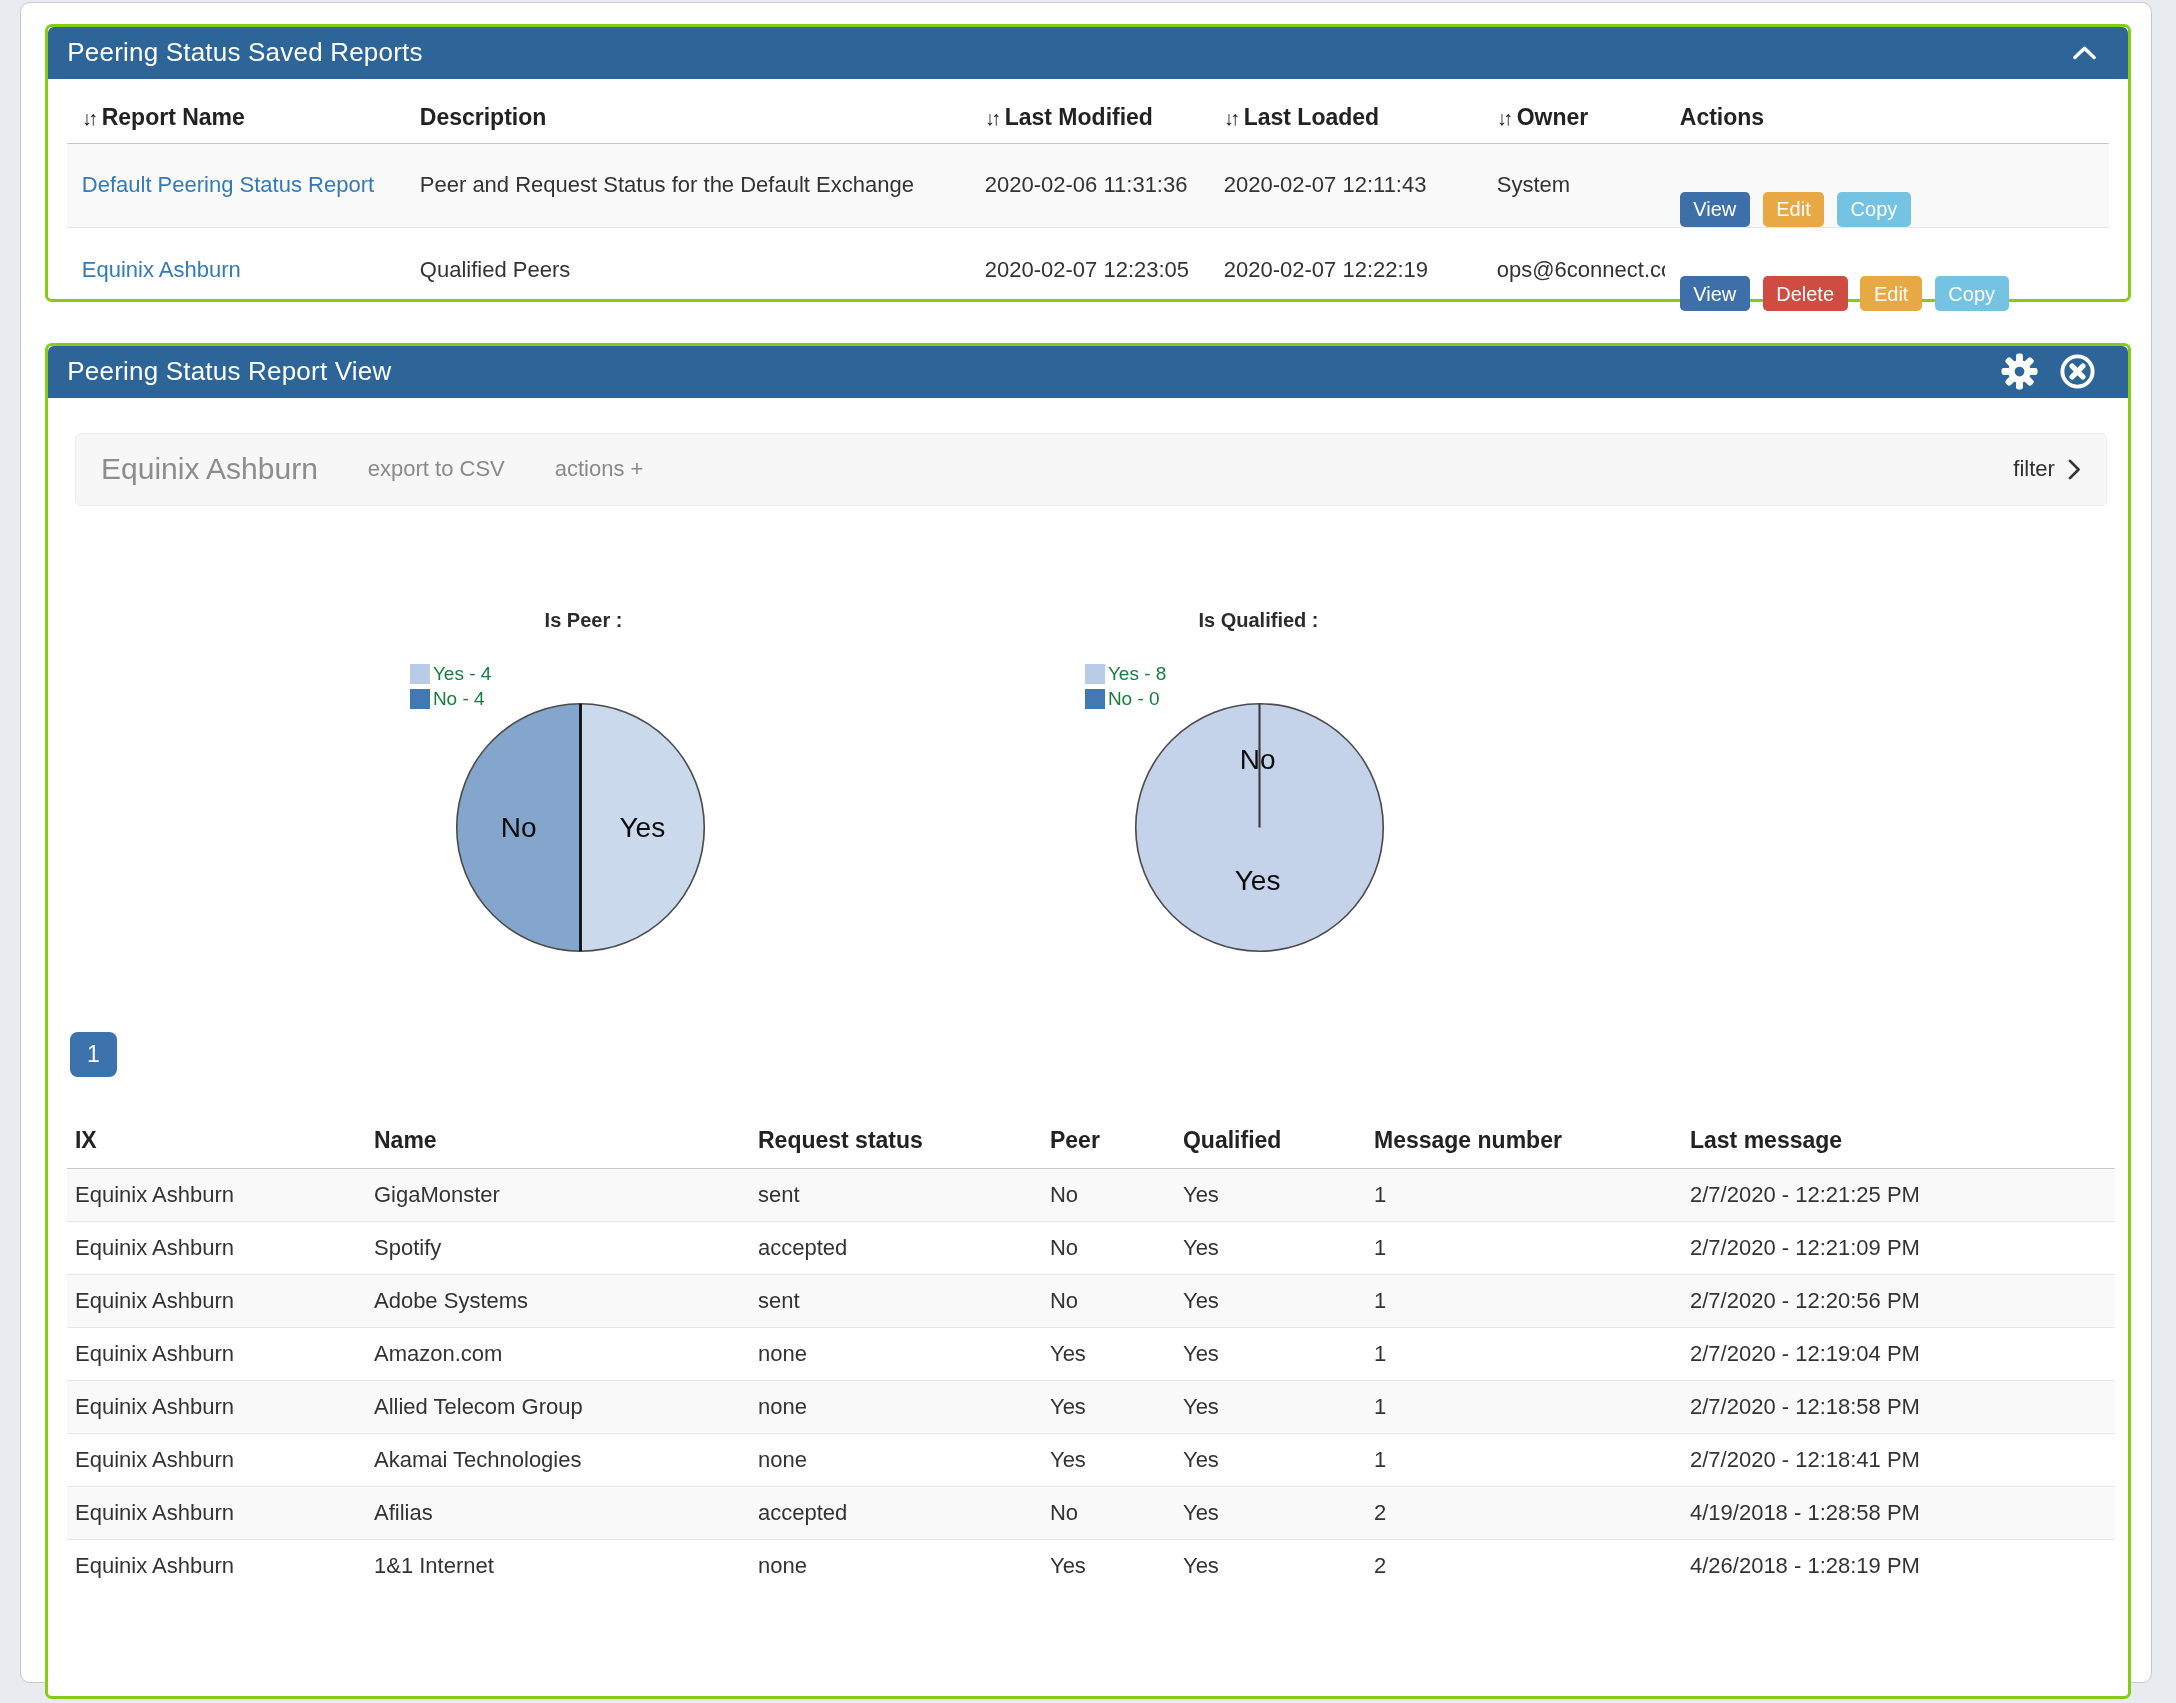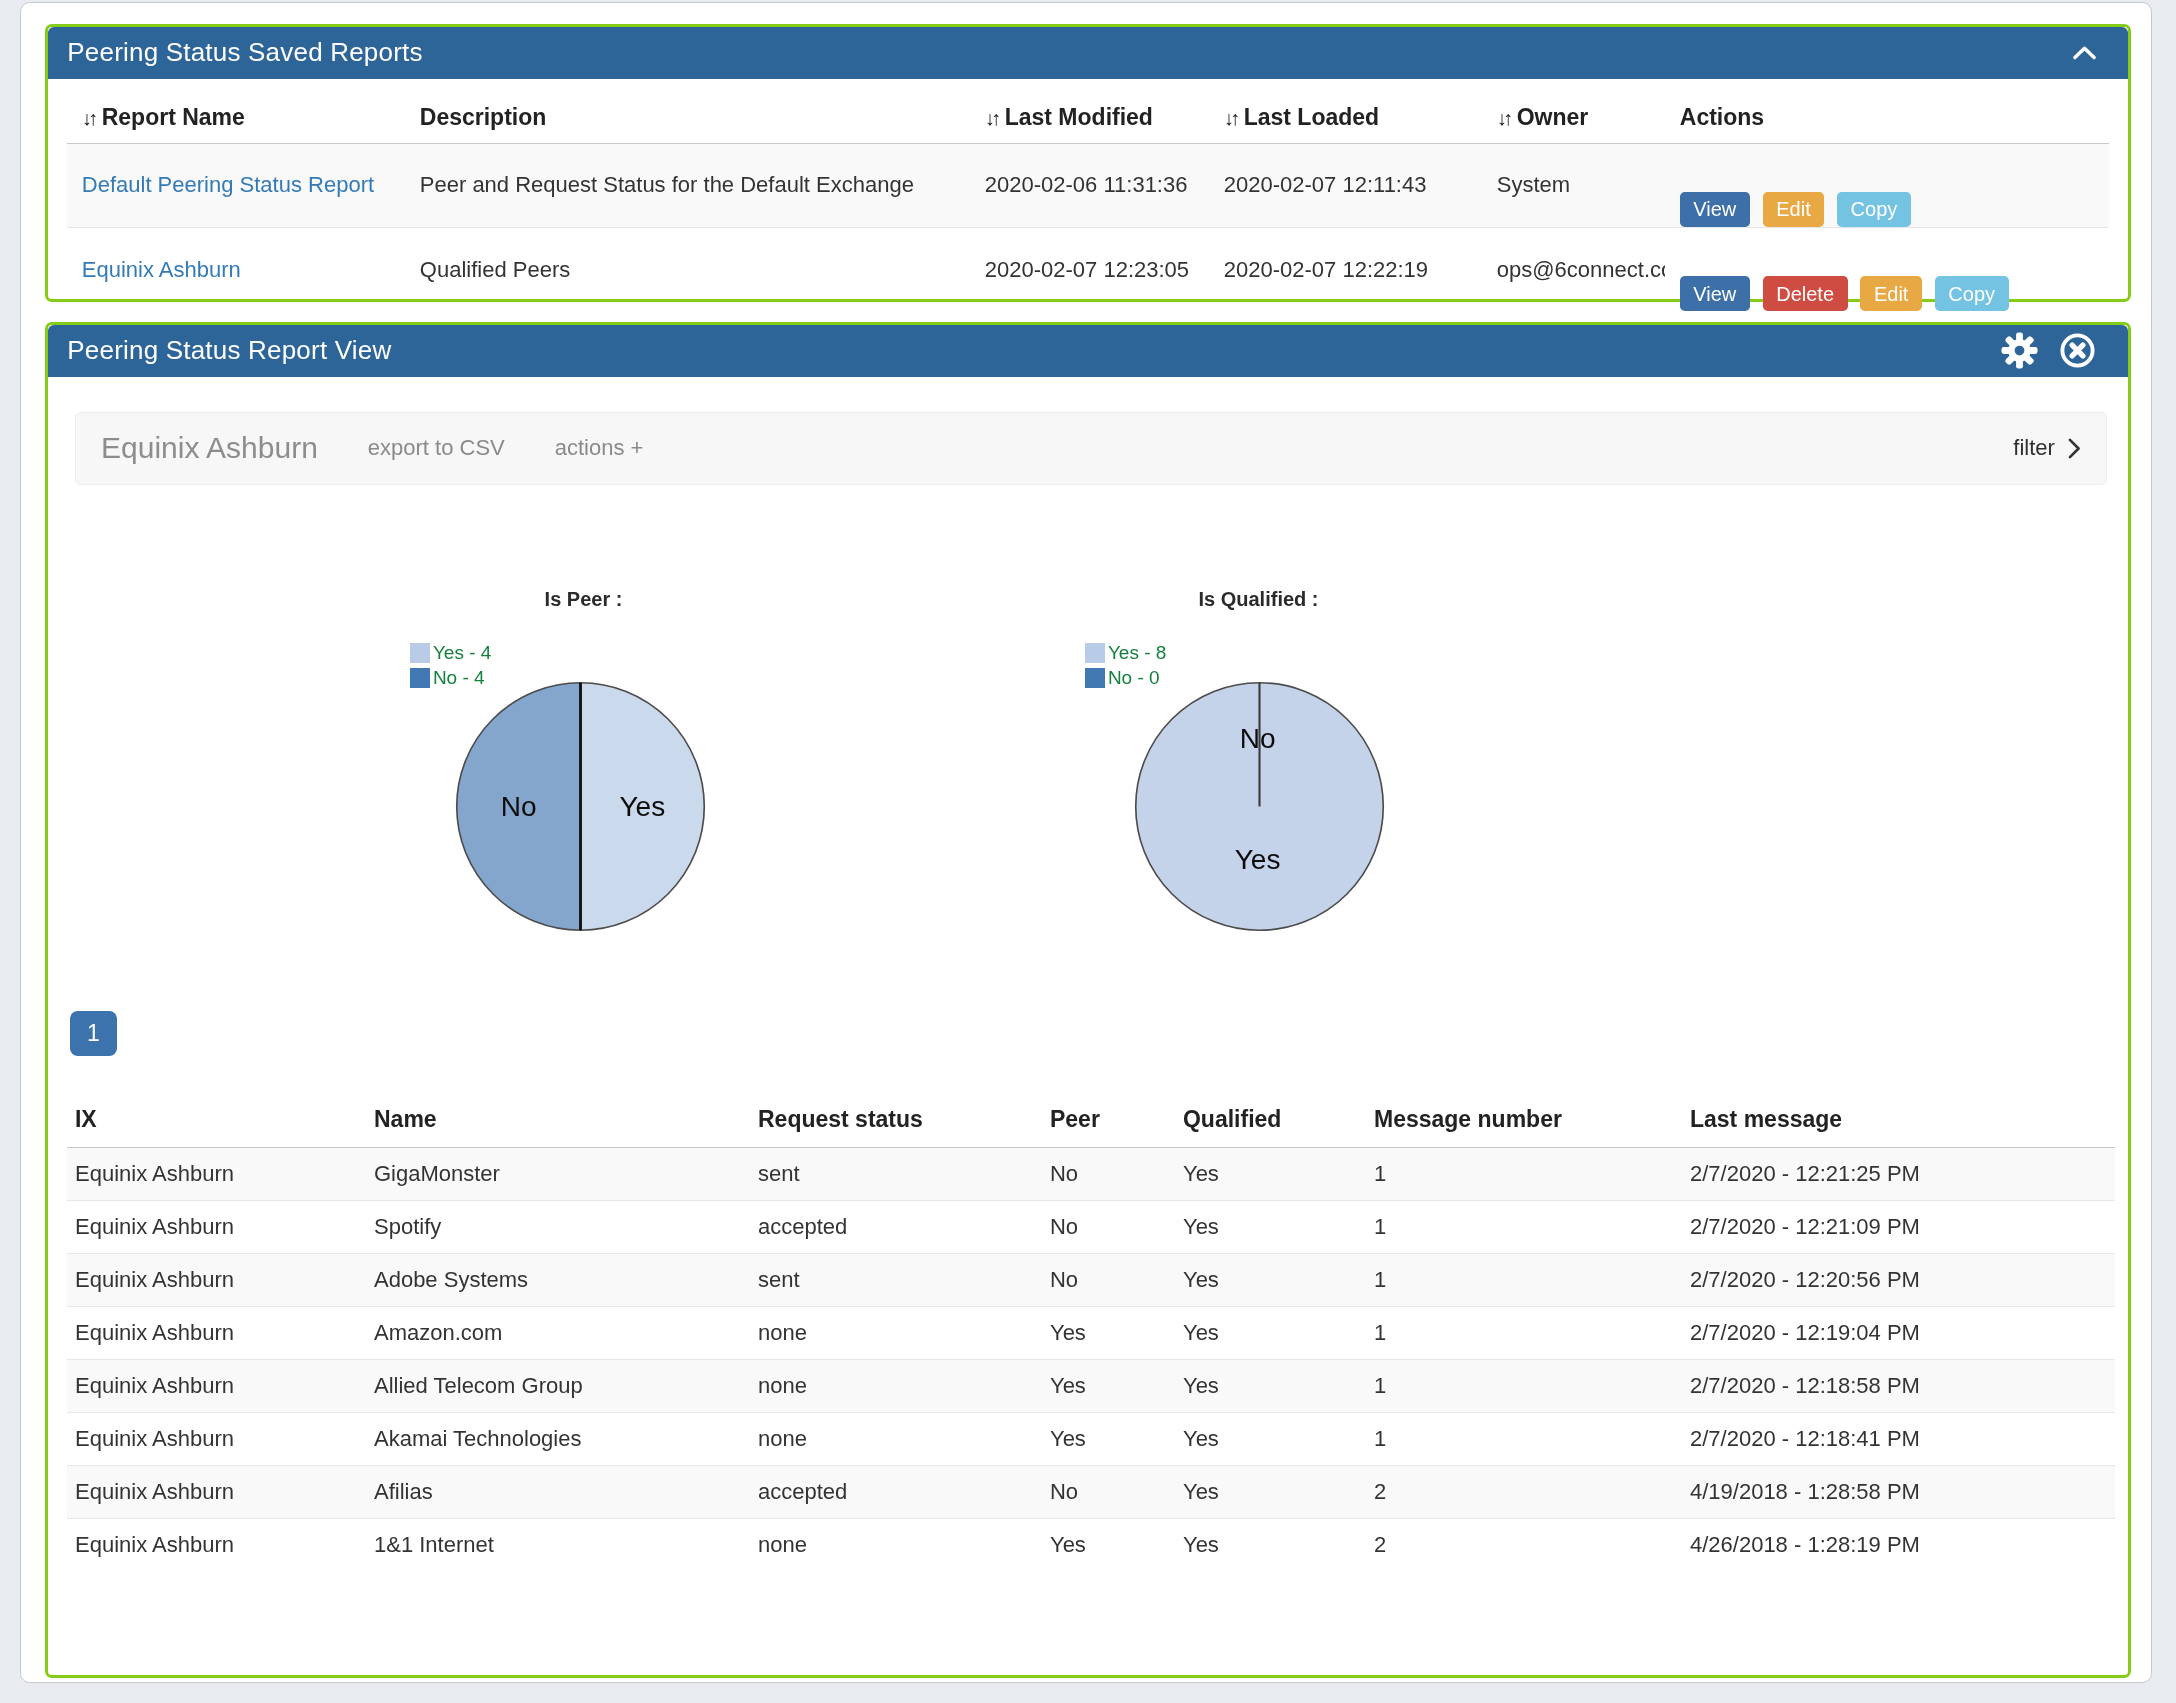--- a/index.html
+++ b/index.html
@@ -31,21 +31,21 @@
 
   .btn { display:inline-block; border:none; border-radius:4.8px; color:#fff;
     font-size:20px; font-family:inherit; padding:7.7px 13.5px; margin-right:6.8px;
     cursor:pointer; line-height:1;margin-top:48px; }
   .btn-view   { background:#3d6fa8; }
   .btn-edit   { background:#e8a843; }
   .btn-copy   { background:#74c3e3; }
   .btn-delete { background:#cf4c43; }
 
   
-  .panel-view { top:319px; height:1356px; }
+  .panel-view { top:340px; height:1356px; }
 
   .toolbar { position:absolute; left:27px; top:87px; width:2032px; height:73px;
     background:#f7f7f7; border:1px solid #ececec; border-radius:5.8px;
     display:flex; align-items:center; padding:0 25px; }
   .report-name { font-size:30px; color:#8d8d8d; }
   .toolbar-link { font-size:22px; color:#8a8a8a; margin-left:50px; cursor:pointer; }
   .filter-link { margin-left:auto; display:flex; align-items:center; gap:11.6px;
     font-size:22px; color:#2f2f2f; cursor:pointer; }
 
   

